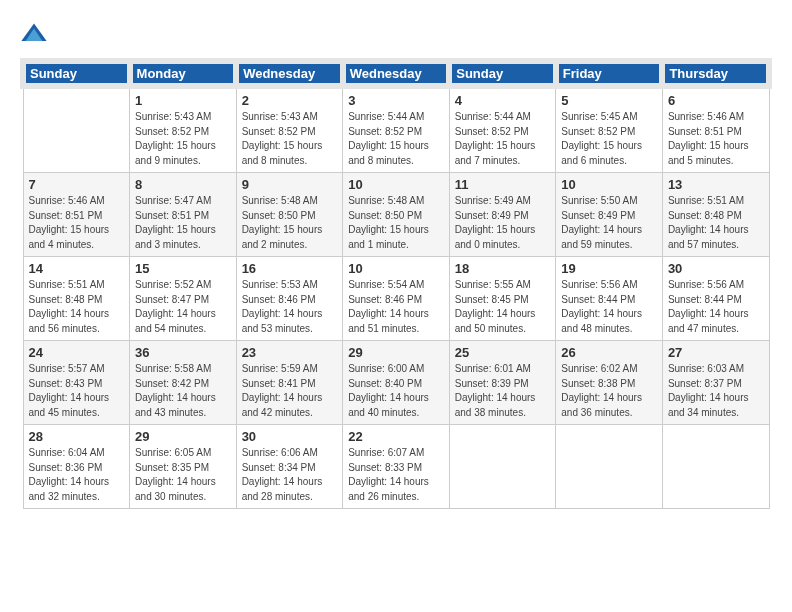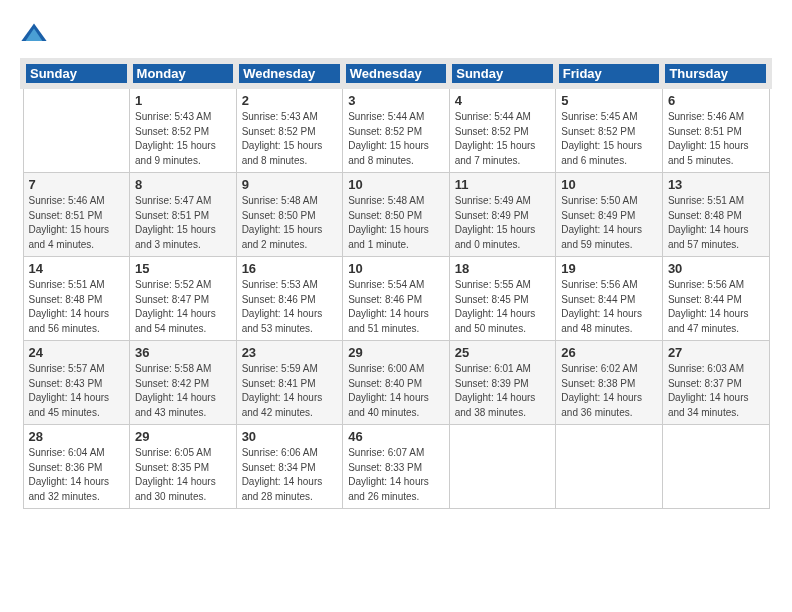--- a/index.html
+++ b/index.html
@@ -249,21 +249,21 @@
         </td>
         <td>
           <span class="day-number">29</span>
           <div class="day-info">Sunrise: 6:05 AM<br>Sunset: 8:35 PM<br>Daylight: 14 hours<br>and 30 minutes.</div>
         </td>
         <td>
           <span class="day-number">30</span>
           <div class="day-info">Sunrise: 6:06 AM<br>Sunset: 8:34 PM<br>Daylight: 14 hours<br>and 28 minutes.</div>
         </td>
         <td>
-          <span class="day-number">46</span>
+          <span class="day-number">22</span>
           <div class="day-info">Sunrise: 6:07 AM<br>Sunset: 8:33 PM<br>Daylight: 14 hours<br>and 26 minutes.</div>
         </td>
         <td class="empty-cell"></td>
         <td class="empty-cell"></td>
         <td class="empty-cell"></td>
       </tr>
     </tbody>
 </table>
 
 </body></html>

